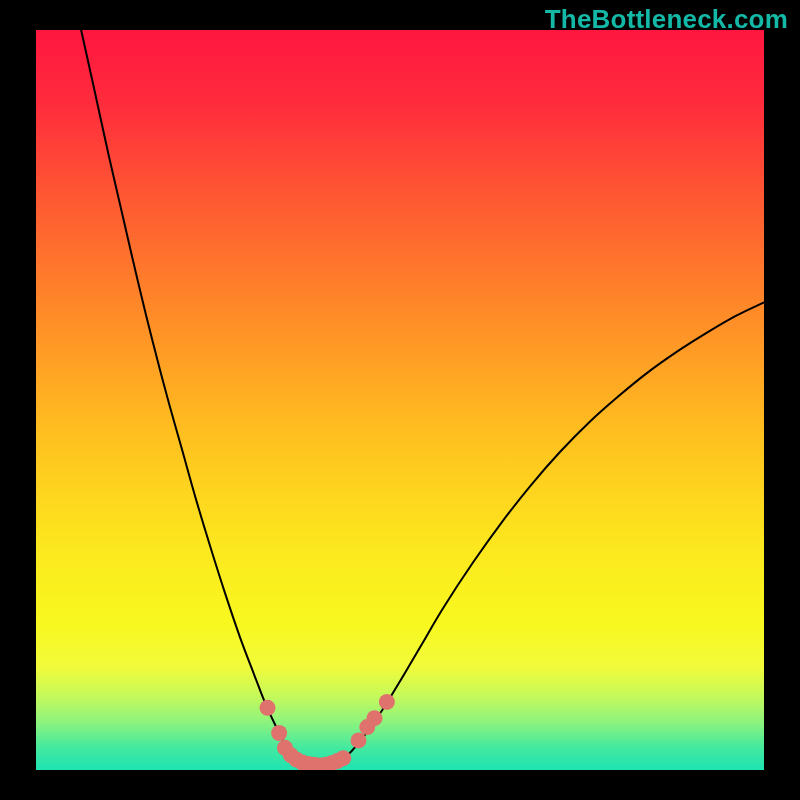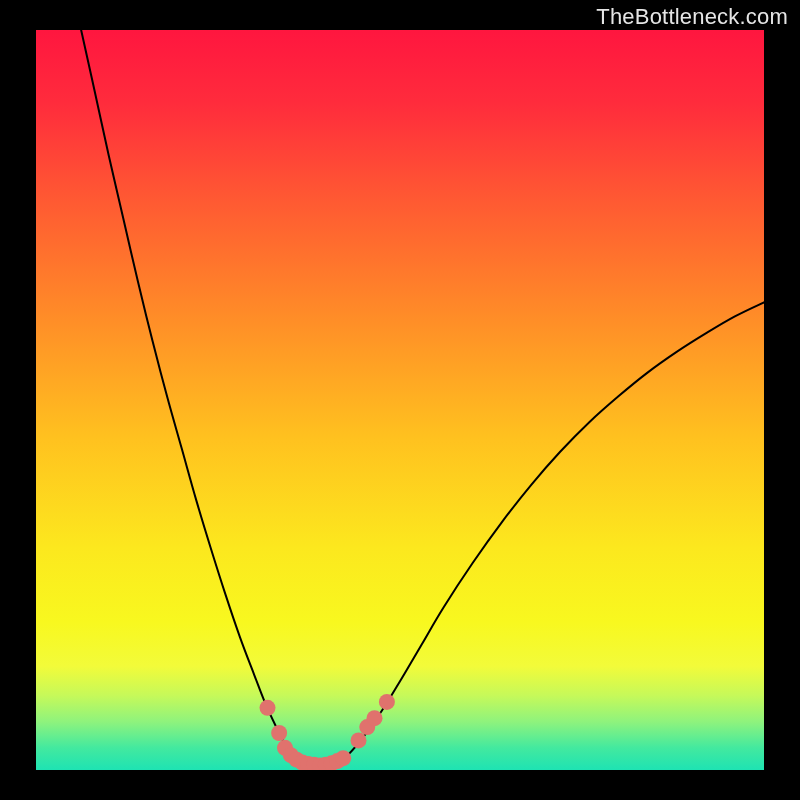--- a/index.html
+++ b/index.html
@@ -16,23 +16,23 @@
     top: 0;
     left: 0;
     width: 800px;
     height: 800px;
     background: #000;
   }
   .watermark {
     position: absolute;
     top: 4px;
     right: 12px;
-    color: #e5e5e5;
-    font-size: 22px;
-    font-weight: 400;
+    color: #14b8a6;
+    font-size: 26px;
+    font-weight: 700;
     letter-spacing: 0.2px;
   }
   svg {
     position: absolute;
     top: 0;
     left: 0;
   }
 </style>
 </head>
 <body>

